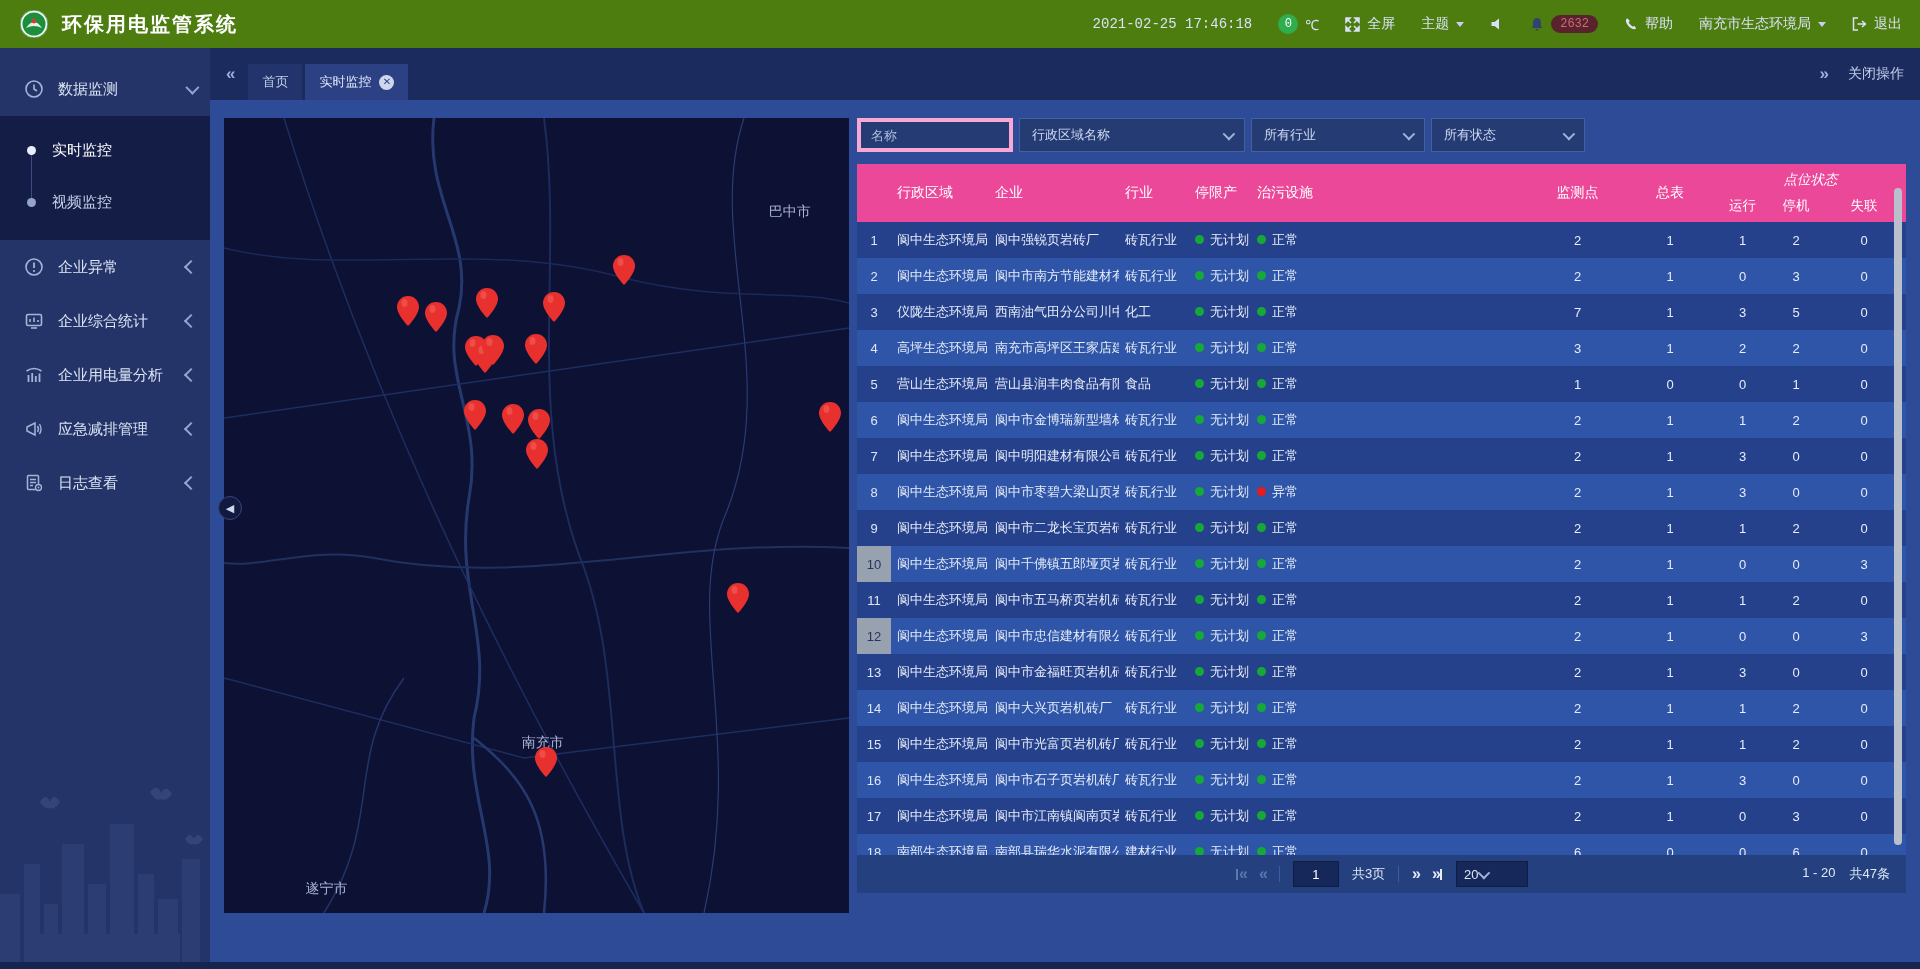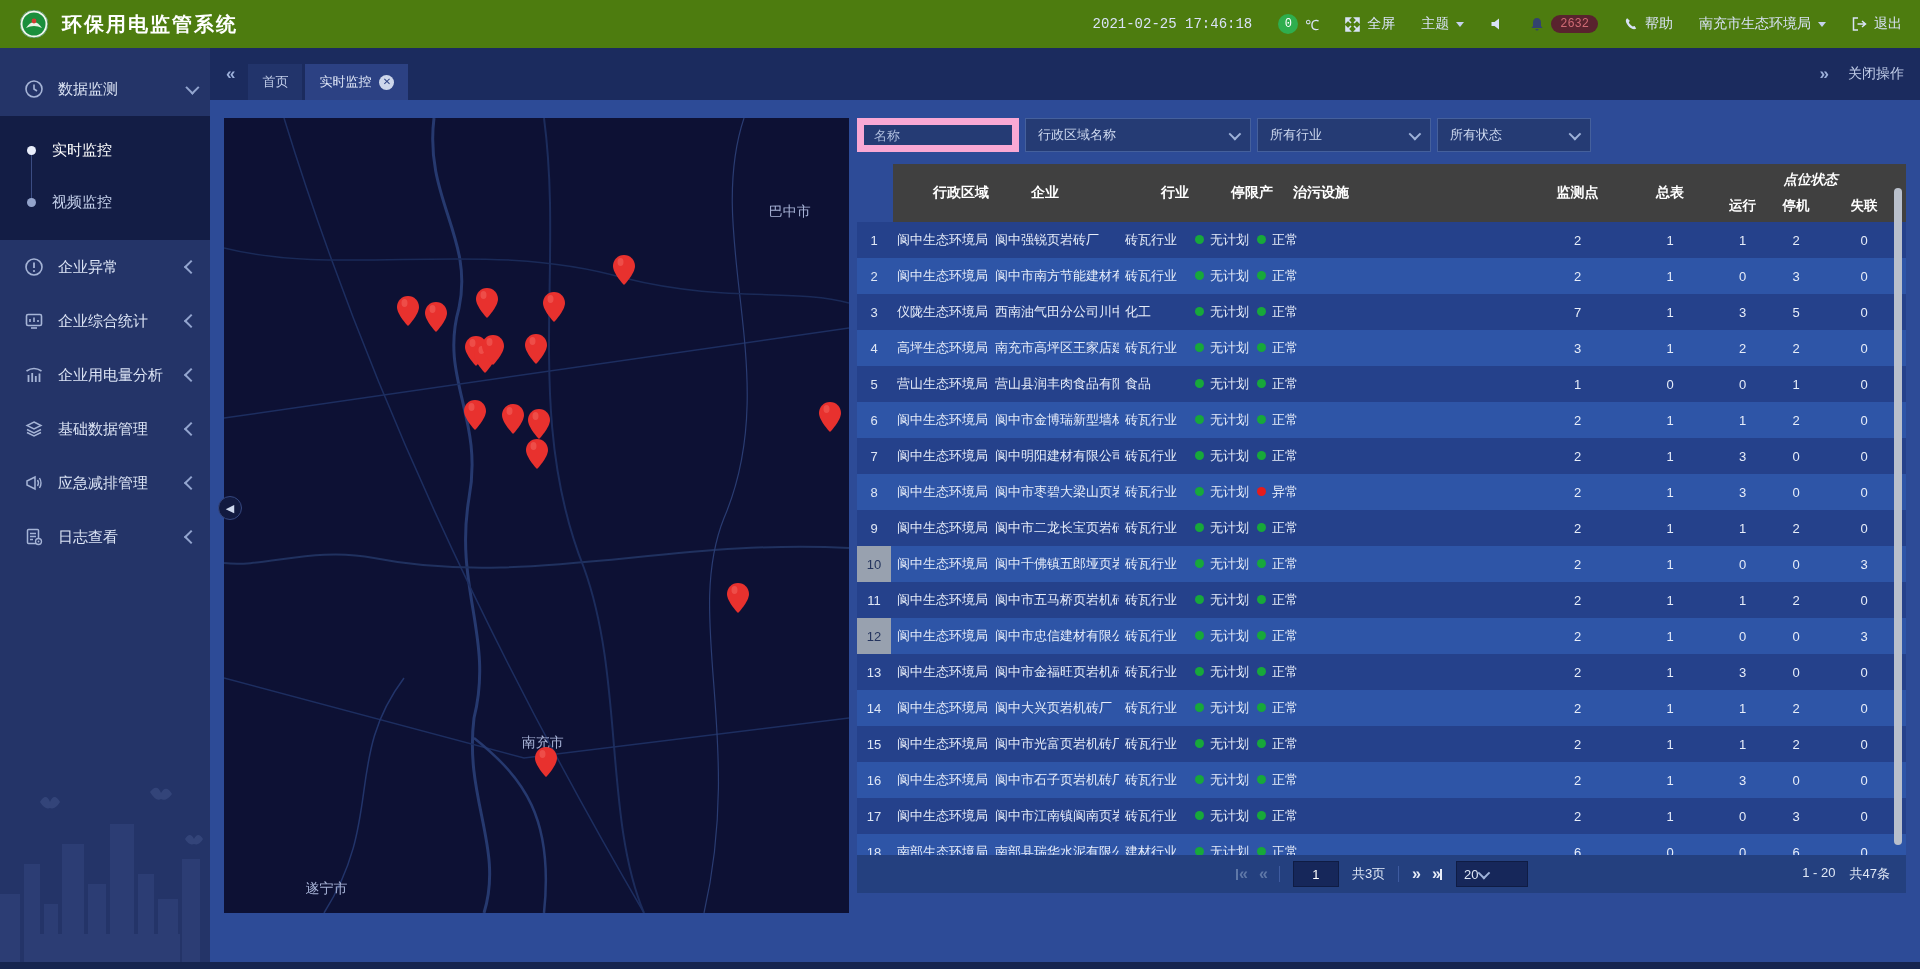--- a/index.html
+++ b/index.html
@@ -66,31 +66,31 @@
   .city-label{position:absolute;color:#a9b5d8;font-size:14px;transform:translate(-50%,-50%);white-space:nowrap;}
   .pin{position:absolute;width:22px;height:30px;transform:translate(-50%,-100%);}
   .pin svg{display:block;}
   .map-collapse{position:absolute;left:-6px;top:378px;width:22px;height:22px;border-radius:50%;background:#121a40;
       border:1px solid #35477f;color:#cfd9ee;display:flex;align-items:center;justify-content:center;
       font-size:11px;cursor:pointer;z-index:3;}
 
   
   .panel{flex:1;display:flex;flex-direction:column;height:775px;min-width:0;}
   .filters{height:34px;flex:0 0 34px;display:flex;gap:6px;margin-bottom:12px;}
-  .f-input{width:128px;background:#253b74;border:7px solid #f9a8d4;color:#dfe7f5;font-size:13px;padding:0 10px;outline:none;}
+  .f-input{width:128px;background:#253b74;border:4px solid #f9a8d4;color:#dfe7f5;font-size:13px;padding:0 10px;outline:none;}
   .f-input::placeholder{color:#aebddd;opacity:1;}
   .f-select{background:#253b74;border:1px solid #45609c;color:#cfdaf1;font-size:13px;padding:0 12px;
       display:flex;align-items:center;justify-content:space-between;cursor:pointer;}
   .f-caret{width:7px;height:7px;border-right:2px solid #9fb2d9;border-bottom:2px solid #9fb2d9;
       transform:rotate(45deg) translateY(-2px);}
 
   .table-wrap{flex:1;position:relative;overflow:hidden;
       --cols:34px 98px 130px 70px 62px 1fr 95px 90px 55px 52px 84px;}
-  .thead{display:grid;grid-template-columns:var(--cols);grid-template-rows:26px 32px;background:#404040;
-      color:#fff;font-size:14px;font-weight:700;margin-left:36px;}
+  .thead{display:grid;grid-template-columns:var(--cols);grid-template-rows:26px 32px;background:#ec4899;
+      color:#fff;font-size:14px;font-weight:400;}
   .th{display:flex;align-items:center;padding-left:6px;grid-row:1/3;white-space:nowrap;overflow:hidden;}
   .th.center{justify-content:center;padding:0;}
   .th-group{grid-row:1;grid-column:9/12;display:flex;align-items:flex-end;justify-content:center;
       font-style:italic;font-size:13.5px;padding-bottom:1px;}
   .th-sub{grid-row:2;display:flex;align-items:center;justify-content:center;font-size:13.5px;}
   .tr{display:grid;grid-template-columns:var(--cols);height:36px;align-items:center;font-size:13px;color:#e7edf9;}
   .tr.odd{background:#25418b;}
   .tr.even{background:#2e55a7;}
   .td{padding-left:6px;white-space:nowrap;overflow:hidden;}
   .td.idx{align-self:stretch;display:flex;align-items:center;justify-content:center;padding:0;color:#dfe7f5;}
@@ -249,31 +249,20 @@
                 <path d="M2.5 6 Q10 1 17.5 6" fill="none" stroke="#b4c2e2" stroke-width="1.6"></path>
                 <path d="M4.5 17 V10 M8.2 17 V8 M11.8 17 V11 M15.5 17 V8.5" stroke="#b4c2e2" stroke-width="1.8"></path>
               </svg>
             </span>
             <span class="mi-label">企业用电量分析</span>
             <i class="chev left"></i>
           </div>
           <div class="menu-item">
             <span class="mi-icon">
               <svg viewBox="0 0 20 20">
-                <path d="M10 3 L17 6.5 L10 10 L3 6.5 Z" fill="none" stroke="#b4c2e2" stroke-width="1.4"></path>
-                <path d="M3 10.5 L10 14 L17 10.5" fill="none" stroke="#b4c2e2" stroke-width="1.4"></path>
-                <path d="M3 13.5 L10 17 L17 13.5" fill="none" stroke="#b4c2e2" stroke-width="1.4"></path>
-              </svg>
-            </span>
-            <span class="mi-label">基础数据管理</span>
-            <i class="chev left"></i>
-          </div>
-          <div class="menu-item">
-            <span class="mi-icon">
-              <svg viewBox="0 0 20 20">
                 <path d="M3 8 L11 4 V16 L3 12 Z" fill="none" stroke="#b4c2e2" stroke-width="1.5"></path>
                 <path d="M13.5 7 Q15.5 10 13.5 13 M15.5 5 Q18.5 10 15.5 15" fill="none" stroke="#b4c2e2" stroke-width="1.4"></path>
               </svg>
             </span>
             <span class="mi-label">应急减排管理</span>
             <i class="chev left"></i>
           </div>
           <div class="menu-item">
             <span class="mi-icon">
               <svg viewBox="0 0 20 20">

